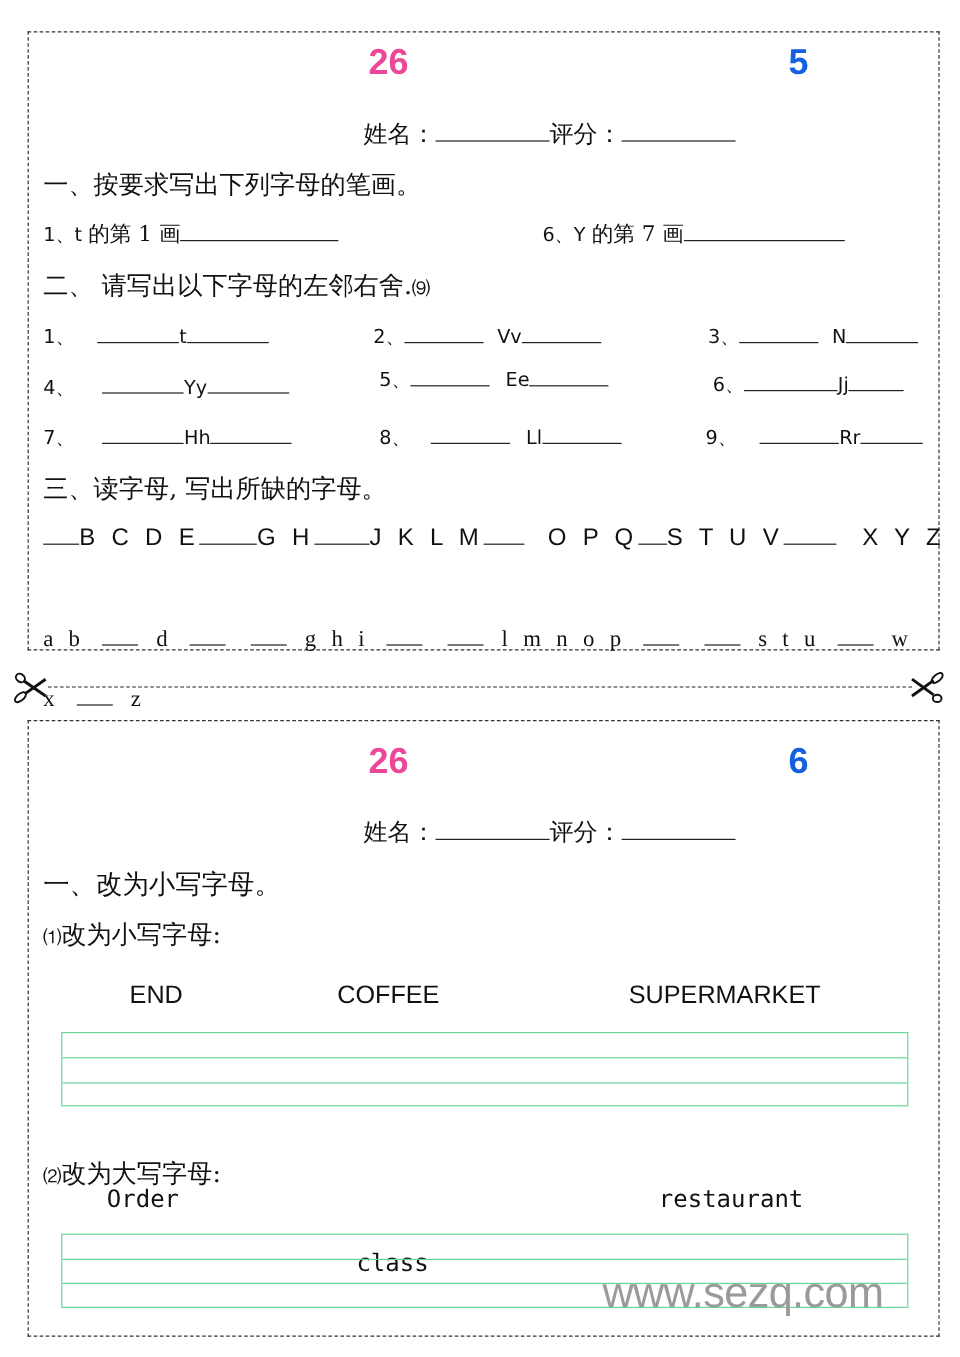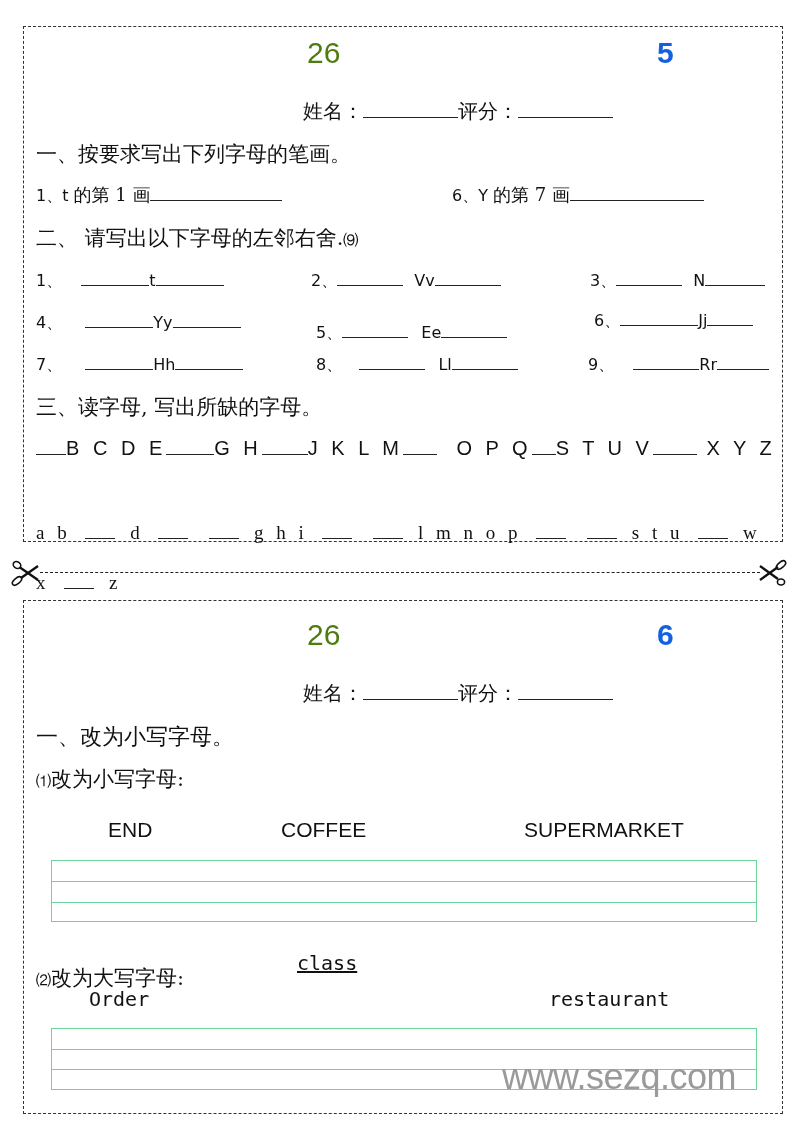--- a/index.html
+++ b/index.html
@@ -9,21 +9,21 @@
     .card {
       position: absolute;
       left: 23px; width: 760px;
       border: 1.5px dashed #333;
     }
     #card1 { top: 26px; height: 516px; }
     #card2 { top: 600px; height: 514px; }
 
     .abs { position: absolute; white-space: nowrap; }
 
-    .num-red { color: #4d7c0f; font-family: "Liberation Sans", sans-serif; font-weight: normal; font-size: 30px; }
+    .num-red { color: #ec4899; font-family: "Liberation Sans", sans-serif; font-weight: bold; font-size: 30px; }
     .num-blue { color: #1560e0; font-family: "Liberation Sans", sans-serif; font-weight: bold; font-size: 30px; }
 
     .name-row { font-family: "DejaVu Serif", serif; font-size: 20px; }
     .blank { display: inline-block; border-bottom: 1.5px solid #222; height: 1px; vertical-align: baseline; }
 
     .heading { font-family: "DejaVu Serif", serif; font-size: 21px; }
     .item { font-family: "DejaVu Sans", sans-serif; font-size: 16px; }
     .item-cn { font-family: "DejaVu Serif", serif; font-size: 18px; text-align: right; }
 
     .alpha { font-family: "Liberation Sans", sans-serif; font-size: 20px; letter-spacing: 4px; }
@@ -85,21 +85,21 @@
 </div>
 <div class="abs item" style="left:590px; top:271px;">
   <span>3、</span><span class="blank" style="width:66px;"></span>
   <span style="margin-left:6px;">N</span><span class="blank" style="width:60px;"></span>
 </div>
 
 <div class="abs item" style="left:36px; top:313px;">
   <span>4、</span>
   <span class="blank" style="width:68px; margin-left:18px;"></span><span>Yy</span><span class="blank" style="width:68px;"></span>
 </div>
-<div class="abs item" style="left:316px; top:323px;">
+<div class="abs item" style="left:316px; top:307px;">
   <span>5、</span><span class="blank" style="width:66px;"></span>
   <span style="margin-left:8px;">Ee</span><span class="blank" style="width:66px;"></span>
 </div>
 <div class="abs item" style="left:594px; top:311px;">
   <span>6、</span><span class="blank" style="width:78px;"></span><span>Jj</span><span class="blank" style="width:46px;"></span>
 </div>
 
 <div class="abs item" style="left:36px; top:355px;">
   <span>7、</span>
   <span class="blank" style="width:68px; margin-left:18px;"></span><span>Hh</span><span class="blank" style="width:68px;"></span>
@@ -112,21 +112,21 @@
 <div class="abs item" style="left:588px; top:355px;">
   <span>9、</span>
   <span class="blank" style="width:66px; margin-left:14px;"></span><span>Rr</span><span class="blank" style="width:52px;"></span>
 </div>
 
 <div class="abs heading" style="left:36px; top:393px;">三、读字母, 写出所缺的字母。</div>
 
 <div class="abs alpha" style="left:36px; top:437px;">
   <span class="blank" style="width:30px;"></span><span>B C D E</span><span class="blank" style="width:48px;"></span><span>G H</span><span class="blank" style="width:46px;"></span><span>J K L M</span><span class="blank" style="width:34px;"></span>
   <span style="margin-left:10px;">O P Q</span><span class="blank" style="width:24px;"></span><span>S T U V</span><span class="blank" style="width:44px;"></span>
-  <span style="">X Y Z</span>
+  <span style="margin-left:12px;">X Y Z</span>
 </div>
 
 <div class="abs alpha-lower" style="left:36px; top:478px;">
   <span>a b</span>
   <span class="blank" style="width:30px; margin:0 6px;"></span>
   <span>d</span>
   <span class="blank" style="width:30px; margin:0 6px;"></span>
   <span class="blank" style="width:30px; margin:0 6px;"></span>
   <span>g h i</span>
   <span class="blank" style="width:30px; margin:0 6px;"></span>
@@ -180,21 +180,21 @@
 <div class="lines4" style="top:860px;">
   <div class="ln" style="top:20px;"></div>
   <div class="ln" style="top:41px;"></div>
 </div>
 
 <div class="abs heading" style="left:36px; top:964px;text-align:right;">
   <span class="item" style="font-size:15px;">⑵</span><span>改为大写字母:</span>
 </div>
 
 <div class="abs word-mono" style="left:89px; top:987px;">Order</div>
-<div class="abs word-mono" style="left:297px; top:951px;text-decoration:underline;">class</div>
+<div class="abs word-mono" style="left:297px; top:1040px;">class</div>
 <div class="abs word-mono" style="left:549px; top:987px;">restaurant</div>
 
 <div class="lines4" style="top:1028px;">
   <div class="ln" style="top:20px;"></div>
   <div class="ln" style="top:40px;"></div>
 </div>
 
 <div class="watermark">www.sezq.com</div>
 
 </body></html>

